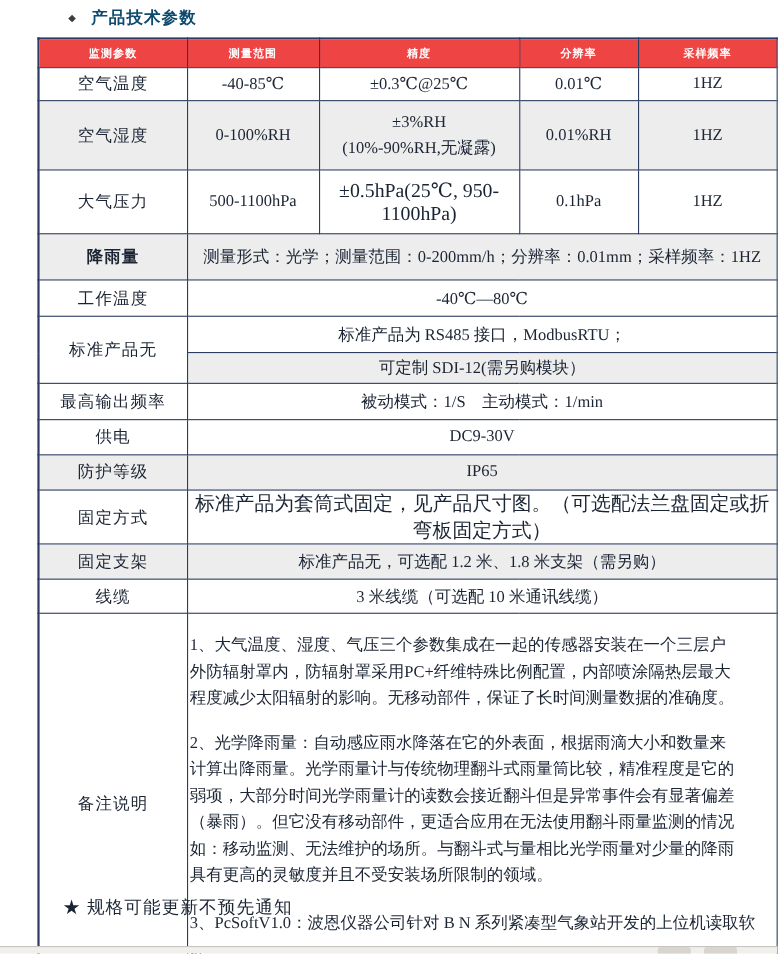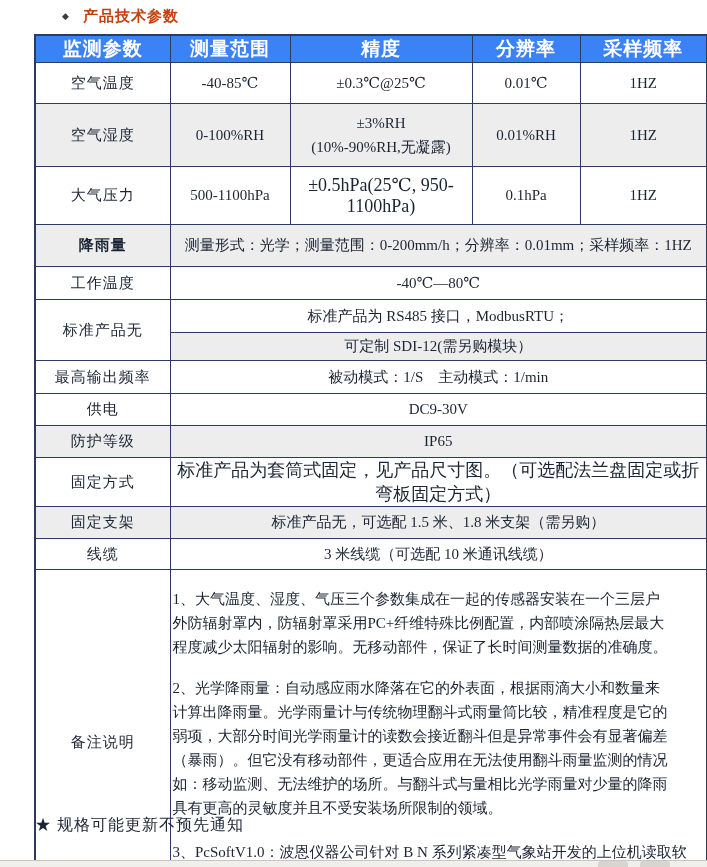--- a/index.html
+++ b/index.html
@@ -6,53 +6,53 @@
   body{
     width:707px;height:867px;position:relative;overflow:hidden;
     background:#ffffff;
     font-family:"Liberation Serif","DejaVu Serif",serif;
     color:#1b2433;
   }
   .doc-title-row{position:absolute;left:62px;top:6px;display:flex;align-items:center;gap:14px;}
   .bullet{font-size:9px;color:#3c3c3c;line-height:20px;}
   .doc-title{
     font-family:"Liberation Sans","DejaVu Sans",sans-serif;
-    font-weight:bold;font-size:15px;color:#c2410c;letter-spacing:1px;
+    font-weight:bold;font-size:15px;color:#0c4a6e;letter-spacing:1px;
   }
   table.spec{
     position:absolute;left:34px;top:34px;
     width:672px;border-collapse:collapse;table-layout:fixed;
     font-size:15px;
   }
   table.spec td,table.spec th{
     border:1px solid #2c3c60;
     text-align:center;vertical-align:middle;
     padding:0 2px;
     white-space:pre-line;
     overflow:hidden;
   }
   table.spec{border:2px solid #2c3c60;}
   th.hd{
-    background:#3b82f6;color:#ffffff;font-weight:bold;
-    font-size:19px;height:25px;letter-spacing:1px;
+    background:#ef4444;color:#ffffff;font-weight:bold;
+    font-size:10px;height:25px;letter-spacing:1px;
   }
   .shade{background:#ededed;}
   td.param{letter-spacing:1px;}
   td.bold{font-weight:bold;}
   td.subline{border-top:1px solid #d9dde4;}
   td.fit{font-size:18px;white-space:nowrap;}
   td.remarks{
     text-align:left;vertical-align:top;
     padding:3px 6px 0 7px;
   }
   td.remarks p{margin:0;line-height:24px;text-align:justify;}
   td.remarks p.last{line-height:30px;}
   .footnote{
     position:absolute;left:35px;top:815px;
-    font-size:16px;color:#1b2433;letter-spacing:1px;z-index:1;
+    font-size:16px;color:#1b2433;letter-spacing:1px;z-index:1;padding-left:22px;
   }
   .bottom-strip{
     position:absolute;left:0;bottom:0;width:707px;height:6px;
     background:#f1efec;border-top:1px solid #c8c4bf;z-index:2;
   }
   .strip-blob{position:absolute;bottom:0;height:6px;background:#d8d4cf;border-radius:3px 3px 0 0;}
   .blob1{left:598px;width:30px;}
   .blob2{left:640px;width:30px;}
 </style>
 </head>
@@ -74,21 +74,21 @@
 
   <tbody>
       <tr>
     <th class="hd">监测参数</th>
     <th class="hd">测量范围</th>
     <th class="hd">精度</th>
     <th class="hd">分辨率</th>
     <th class="hd">采样频率</th>
   </tr>
 
-  <tr style="height:41px">
+  <tr style="height:30px">
     <td class="param">空气温度</td>
     <td>-40-85℃</td>
     <td>±0.3℃@25℃</td>
     <td>0.01℃</td>
     <td>1HZ</td>
   </tr>
 
   <tr style="height:63px">
     <td class="param shade">空气湿度</td>
     <td class="shade">0-100%RH</td>
@@ -139,21 +139,21 @@
     <td colspan="4" class="shade">IP65</td>
   </tr>
 
   <tr style="height:33px">
     <td class="param">固定方式</td>
     <td colspan="4" class="fit">标准产品为套筒式固定，见产品尺寸图。（可选配法兰盘固定或折弯板固定方式）</td>
   </tr>
 
   <tr style="height:32px">
     <td class="param shade">固定支架</td>
-    <td colspan="4" class="shade">标准产品无，可选配 1.5 米、1.8 米支架（需另购）</td>
+    <td colspan="4" class="shade">标准产品无，可选配 1.2 米、1.8 米支架（需另购）</td>
   </tr>
 
   <tr style="height:31px">
     <td class="param">线缆</td>
     <td colspan="4">3 米线缆（可选配 10 米通讯线缆）</td>
   </tr>
 
   <tr style="height:274px">
     <td class="param" style="vertical-align:middle">备注说明</td>
     <td colspan="4" class="remarks">

